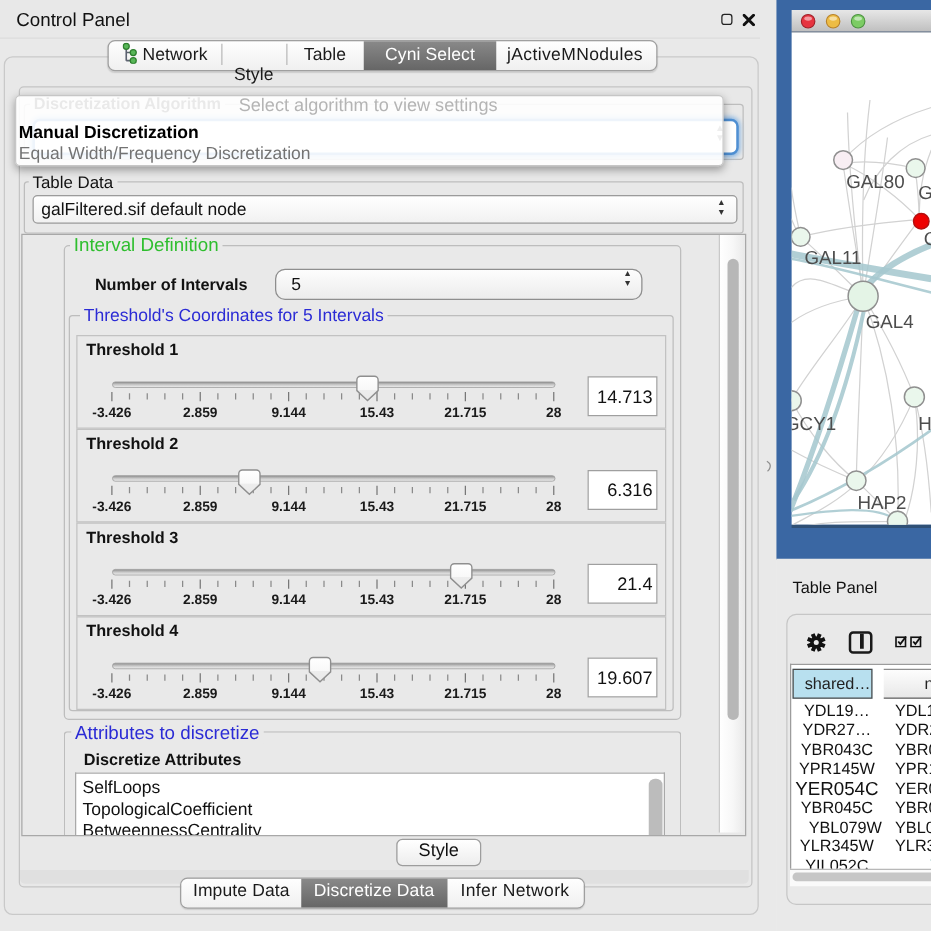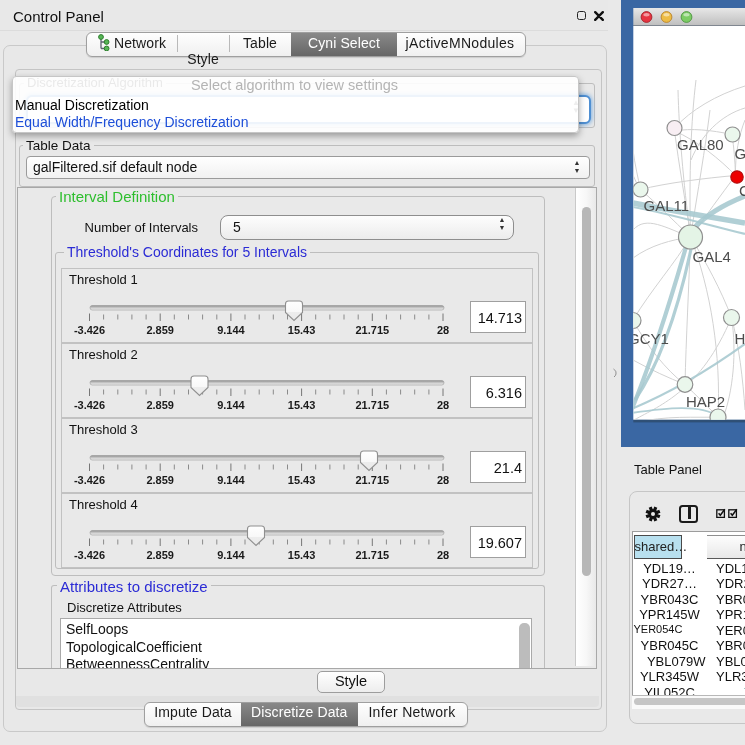--- a/index.html
+++ b/index.html
@@ -1,15 +1,15 @@
 <!DOCTYPE html>
 <html><head><meta charset="utf-8"><style>
 html,body{margin:0;padding:0;width:745px;height:745px;background:#ececec;font-family:"Liberation Sans",sans-serif;overflow:hidden;position:relative}
 .abs{position:absolute}
-.bold{font-weight:normal}
+.bold{font-weight:bold}
 .grpbox{position:absolute;border:1px solid #bdbdbd;border-radius:3px}
 .grptitle{position:absolute;background:#e8e8e8;padding:0 3px;line-height:1.05}
 .seg{position:absolute;display:flex;align-items:center;justify-content:center;font-size:14px;letter-spacing:0.1px;color:#1a1a1a;box-sizing:border-box;padding-bottom:4px}
 .segdark{background:linear-gradient(#898989,#666);color:#fff}
 .vline{position:absolute;width:1px;background:#b9b9b9}
 </style></head><body>
 <svg width="0" height="0" style="position:absolute">
     <defs>
 <linearGradient id="trg" x1="0" y1="0" x2="0" y2="1">
         <stop offset="0" stop-color="#8b8b8b"></stop>
@@ -252,21 +252,21 @@
 <div class="abs" style="left:317px;top:671px;width:66px;height:20px;background:linear-gradient(#ffffff,#ededed);border:1px solid #9d9d9d;border-radius:5px;text-align:center;font-size:14.5px;line-height:19px;color:#111">Style</div>
 
 <div class="abs" style="left:144px;top:702px;width:322px;height:23px;background:linear-gradient(#fefefe,#f0f0f0);border:1px solid #9f9f9f;border-radius:6px;box-shadow:0 1px 1px rgba(0,0,0,.12)"></div>
 <div class="seg" style="left:145px;top:700px;width:96px;height:27px">Impute Data</div>
 <div class="seg segdark" style="left:241px;top:702.5px;width:116.5px;height:23px;padding-bottom:5px">Discretize Data</div>
 <div class="seg" style="left:357.5px;top:700px;width:109px;height:27px;letter-spacing:0.3px">Infer Network</div>
 
 <div class="abs" style="left:12px;top:76px;width:565px;height:55px;background:rgba(255,255,255,0.9);border:1px solid #c6c6c6;border-radius:4px;box-shadow:0 3px 7px rgba(0,0,0,0.35)"></div>
 <div class="abs" style="left:12px;top:76.5px;width:565px;text-align:center;font-size:14.5px;color:#b4b4b4">Select algorithm to view settings</div>
 <div class="abs bold" style="left:15px;top:97px;font-size:14px;color:#000">Manual Discretization</div>
-<div class="abs" style="left:15px;top:113.5px;font-size:14px;color:#1d4ed8">Equal Width/Frequency Discretization</div>
+<div class="abs" style="left:15px;top:113.5px;font-size:14px;color:#737373">Equal Width/Frequency Discretization</div>
 
 <div class="abs" style="left:608px;top:0;width:13px;height:745px;background:#e9e9e9"></div>
 <svg class="abs" style="left:612px;top:368px" width="7" height="10" viewBox="0 0 7 10">
     <path d="M1.5 1 Q5 3 4 6 Q3.5 8 2 9" fill="none" stroke="#8f8f8f" stroke-width="1"></path>
   </svg>
 
 <svg class="abs" style="left:621px;top:0" width="124" height="448" viewBox="0 0 124 448">
 <defs>
 <linearGradient id="tbar" x1="0" y1="0" x2="0" y2="1">
         <stop offset="0" stop-color="#e7e7e7"></stop>
@@ -365,31 +365,31 @@
 <div class="abs" style="left:688px;top:507px;width:2.6px;height:12px;background:#1a1a1a"></div>
 <svg class="abs" style="left:716px;top:508px" width="10" height="10" viewBox="0 0 10 10">
     <rect x="0.8" y="1.8" width="7.6" height="7.6" fill="none" stroke="#111" stroke-width="1.3"></rect>
     <path d="M2.6 5.2 L4.3 7.2 L8.8 1.2" fill="none" stroke="#111" stroke-width="1.5"></path>
   </svg>
 <svg class="abs" style="left:728px;top:508px" width="10" height="10" viewBox="0 0 10 10">
     <rect x="0.8" y="1.8" width="7.6" height="7.6" fill="none" stroke="#111" stroke-width="1.3"></rect>
     <path d="M2.6 5.2 L4.3 7.2 L8.8 1.2" fill="none" stroke="#111" stroke-width="1.5"></path>
   </svg>
 <div class="abs" style="left:632px;top:531px;width:113px;height:164px;background:#fff;border:1px solid #9c9c9c;border-right:none"></div>
-<div class="abs" style="left:633.5px;top:535px;width:48px;height:24px;background:#b8e0ef;border:1px solid #4a4a4a;box-sizing:border-box;text-align:left;font-size:13px;line-height:22px;color:#222">shared…</div>
+<div class="abs" style="left:633.5px;top:535px;width:64px;height:24px;background:#b8e0ef;border:1px solid #4a4a4a;box-sizing:border-box;text-align:right;font-size:13px;line-height:22px;color:#222">shared…</div>
 <div class="abs" style="left:706.5px;top:535px;width:39px;height:24px;background:linear-gradient(#fdfdfd,#e8e8e8);border-top:1px solid #8e8e8e;border-bottom:1px solid #5a5a5a;box-sizing:border-box;font-size:13px;line-height:22px;color:#222;padding-left:33px">n</div>
 <div class="abs" style="left:633.5px;top:560.5px;width:72px;text-align:center;font-size:13px;color:#111">YDL19…</div>
 <div class="abs" style="left:716px;top:560.5px;font-size:13px;color:#111">YDL1</div>
 <div class="abs" style="left:633.5px;top:576.0px;width:72px;text-align:center;font-size:13px;color:#111">YDR27…</div>
 <div class="abs" style="left:716px;top:576.0px;font-size:13px;color:#111">YDR2</div>
 <div class="abs" style="left:633.5px;top:591.5px;width:72px;text-align:center;font-size:13px;color:#111">YBR043C</div>
 <div class="abs" style="left:716px;top:591.5px;font-size:13px;color:#111">YBR0</div>
 <div class="abs" style="left:633.5px;top:607.0px;width:72px;text-align:center;font-size:13px;color:#111">YPR145W</div>
 <div class="abs" style="left:716px;top:607.0px;font-size:13px;color:#111">YPR1</div>
-<div class="abs" style="left:633.5px;top:622.5px;width:72px;font-size:11px;color:#111">YER054C</div>
+<div class="abs" style="left:633.5px;top:622.5px;width:72px;text-align:center;font-size:15px;color:#111">YER054C</div>
 <div class="abs" style="left:716px;top:622.5px;font-size:13px;color:#111">YER0</div>
 <div class="abs" style="left:633.5px;top:638.0px;width:72px;text-align:center;font-size:13px;color:#111">YBR045C</div>
 <div class="abs" style="left:716px;top:638.0px;font-size:13px;color:#111">YBR0</div>
 <div class="abs" style="left:633.5px;top:653.5px;width:72px;text-align:right;font-size:13px;color:#111">YBL079W</div>
 <div class="abs" style="left:716px;top:653.5px;font-size:13px;color:#111">YBL0</div>
 <div class="abs" style="left:633.5px;top:669.0px;width:72px;text-align:center;font-size:13px;color:#111">YLR345W</div>
 <div class="abs" style="left:716px;top:669.0px;font-size:13px;color:#111">YLR3</div>
 <div class="abs" style="left:633.5px;top:684.5px;width:72px;text-align:center;font-size:13px;color:#111">YIL052C</div>
 <div class="abs" style="left:744px;top:684.5px;font-size:13px;color:#0f766e">YIL0</div>
 <div class="abs" style="left:632px;top:695px;width:113px;height:13px;background:#fafafa;border-top:1px solid #b8b8b8"></div>

